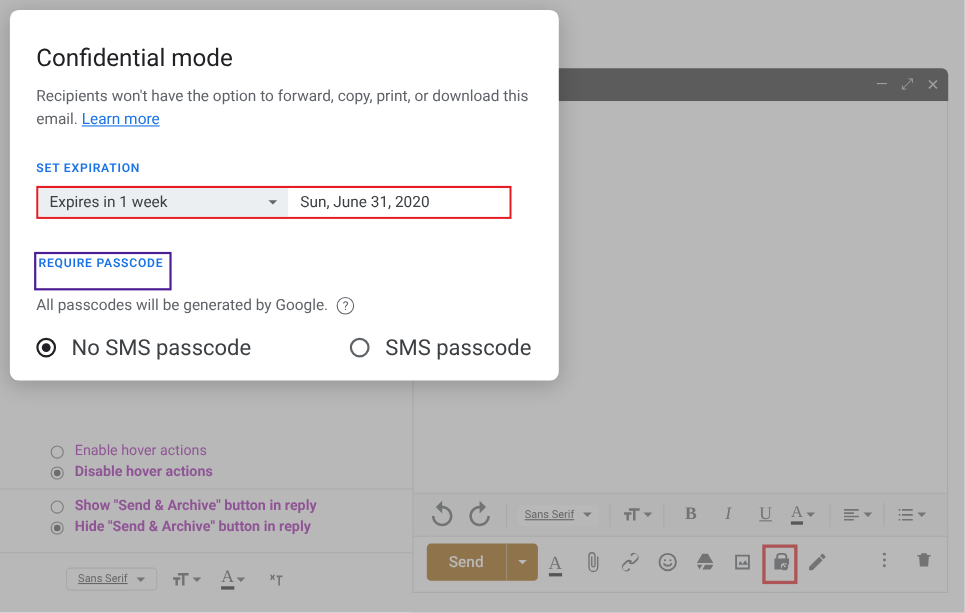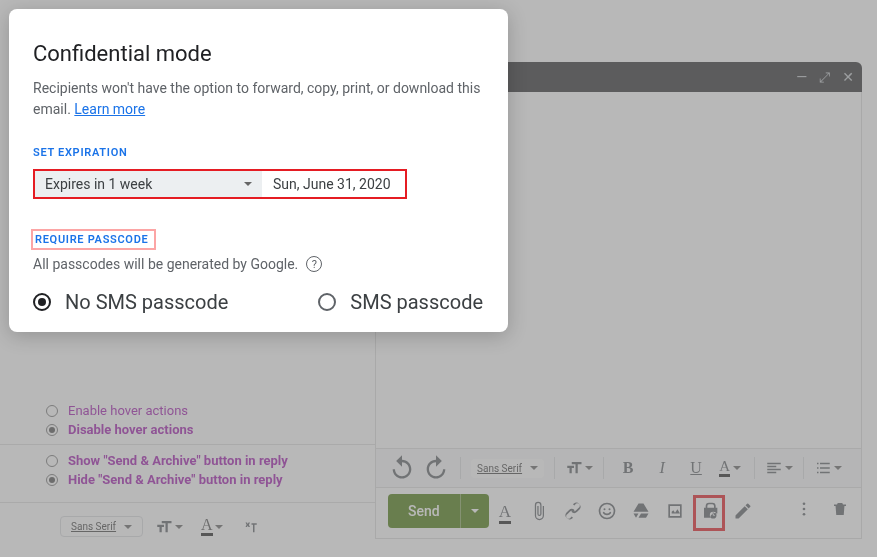--- a/index.html
+++ b/index.html
@@ -128,21 +128,21 @@
     left: 0; right: 0;
     bottom: 0;
     height: 54px;
     display: flex;
     align-items: center;
     padding: 0 12px;
     gap: 10px;
   }
   .send-btn {
     display: flex; align-items: stretch; border-radius: 4px; overflow: hidden;
-    background: #4d7c0f; color: #fff; font-weight: 500; font-size: 14px; text-align: right;
+    background: #a16207; color: #fff; font-weight: 500; font-size: 14px; text-align: right;
   }
   .send-btn .main { padding: 9px 20px; }
   .send-btn .drop { padding: 9px 10px; border-left: 1px solid rgba(255,255,255,0.35); display:flex; align-items:center;}
   .send-btn .drop .caret { border-top-color: #fff; }
   .row-icons { display: flex; align-items: center; gap: 14px; color: #5f6368; margin-left: 8px; }
   .row-icons .i { width: 20px; height: 20px; display:flex; align-items:center; justify-content:center; }
   .row-icons svg { width: 20px; height: 20px; }
   .right-icons { margin-left: auto; display: flex; align-items: center; gap: 18px; color: #5f6368; }
   .right-icons svg { width: 18px; height: 18px; }
   .hl-lock { position: relative; }
@@ -172,21 +172,21 @@
     margin-top: 26px;
     font-size: 11px;
     letter-spacing: 0.7px;
     font-weight: 600;
     color: #1a73e8;
   }
   .exp-row {
     margin-top: 10px;
     display: flex;
     border: 2px solid #e51c23;
-    width: 374px;
+    width: 432px;
   }
   .exp-select {
     flex: 0 0 228px;
     background: #eceff1;
     display: flex;
     align-items: center;
     justify-content: space-between;
     padding: 5px 10px;
     font-size: 14px;
     color: #3c4043;
@@ -196,23 +196,23 @@
     flex: 1;
     display: flex;
     align-items: center;
     padding: 5px 10px;
     font-size: 14px;
     color: #3c4043;
     background: #fff;
   }
   .passcode-label {
     display: inline-block;
-    border: 2px solid #fca5a5;
+    border: 2px solid #4c1d95;
     border-top-width: 2px;
-    padding: 2px 6px 2px 2px;
+    padding: 2px 6px 16px 2px;
     margin-top: 30px;
     margin-left: -2px;
   }
   .passcode-hint { margin-top: 6px; font-size: 14px; color: #5f6368; display:flex; align-items:center; gap:8px;}
   .radios { margin-top: 18px; display: flex; gap: 90px; }
   .radio-opt { display: flex; align-items: center; gap: 14px; font-size: 20px; color: #3c4043; }
   .rcirc { width: 18px; height: 18px; border: 2px solid #5f6368; border-radius: 50%; position: relative; }
   .rcirc.sel { border-color: #202124; }
   .rcirc.sel::after { content:""; position:absolute; inset: 3px; background:#202124; border-radius:50%; }
   .modal-actions { display:flex; justify-content: flex-end; gap: 20px; align-items: center; margin-top: 40px; }

